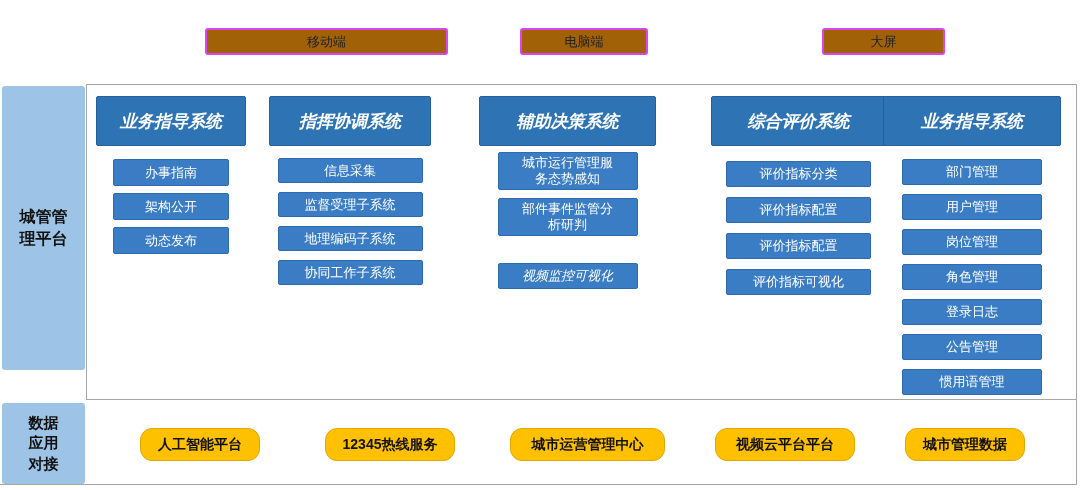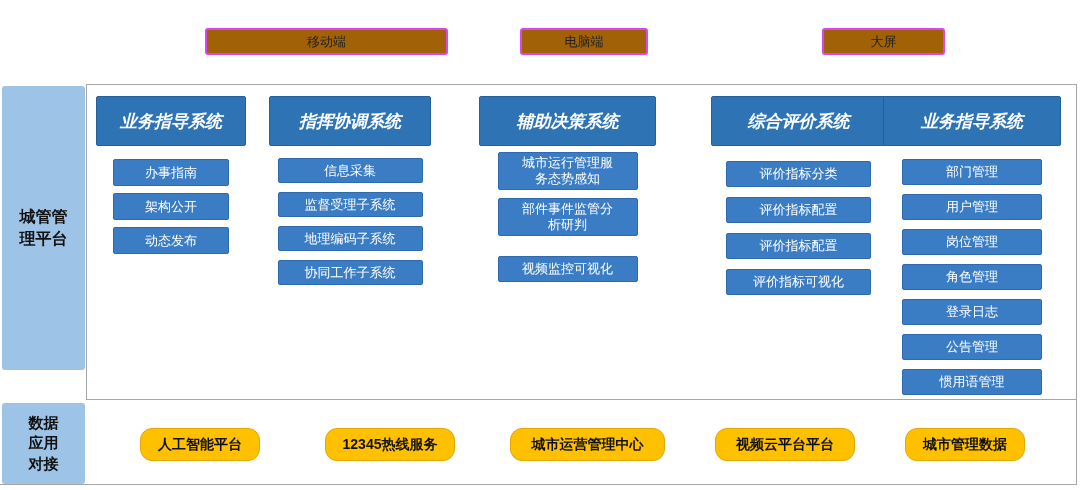--- a/index.html
+++ b/index.html
@@ -93,21 +93,21 @@
     color: #fff;
     font-size: 13px;
     line-height: 16px;
     padding: 2px var(--pad-x);
     display: flex;
     align-items: center;
     justify-content: center;
     text-align: center;
   }
   .sys-item.first { margin-top: var(--first); }
-  .sys-item.gap-lg { margin-top: 20px; }
+  .sys-item.gap-lg { margin-top: 27px; font-style: italic; }
 
   
   .bottom-box {
     position: absolute;
     left: 86px;
     top: 400px;
     width: 991px;
     height: 84px;
     border-right: 1px solid #a6a6a6;
     background: #fff;

